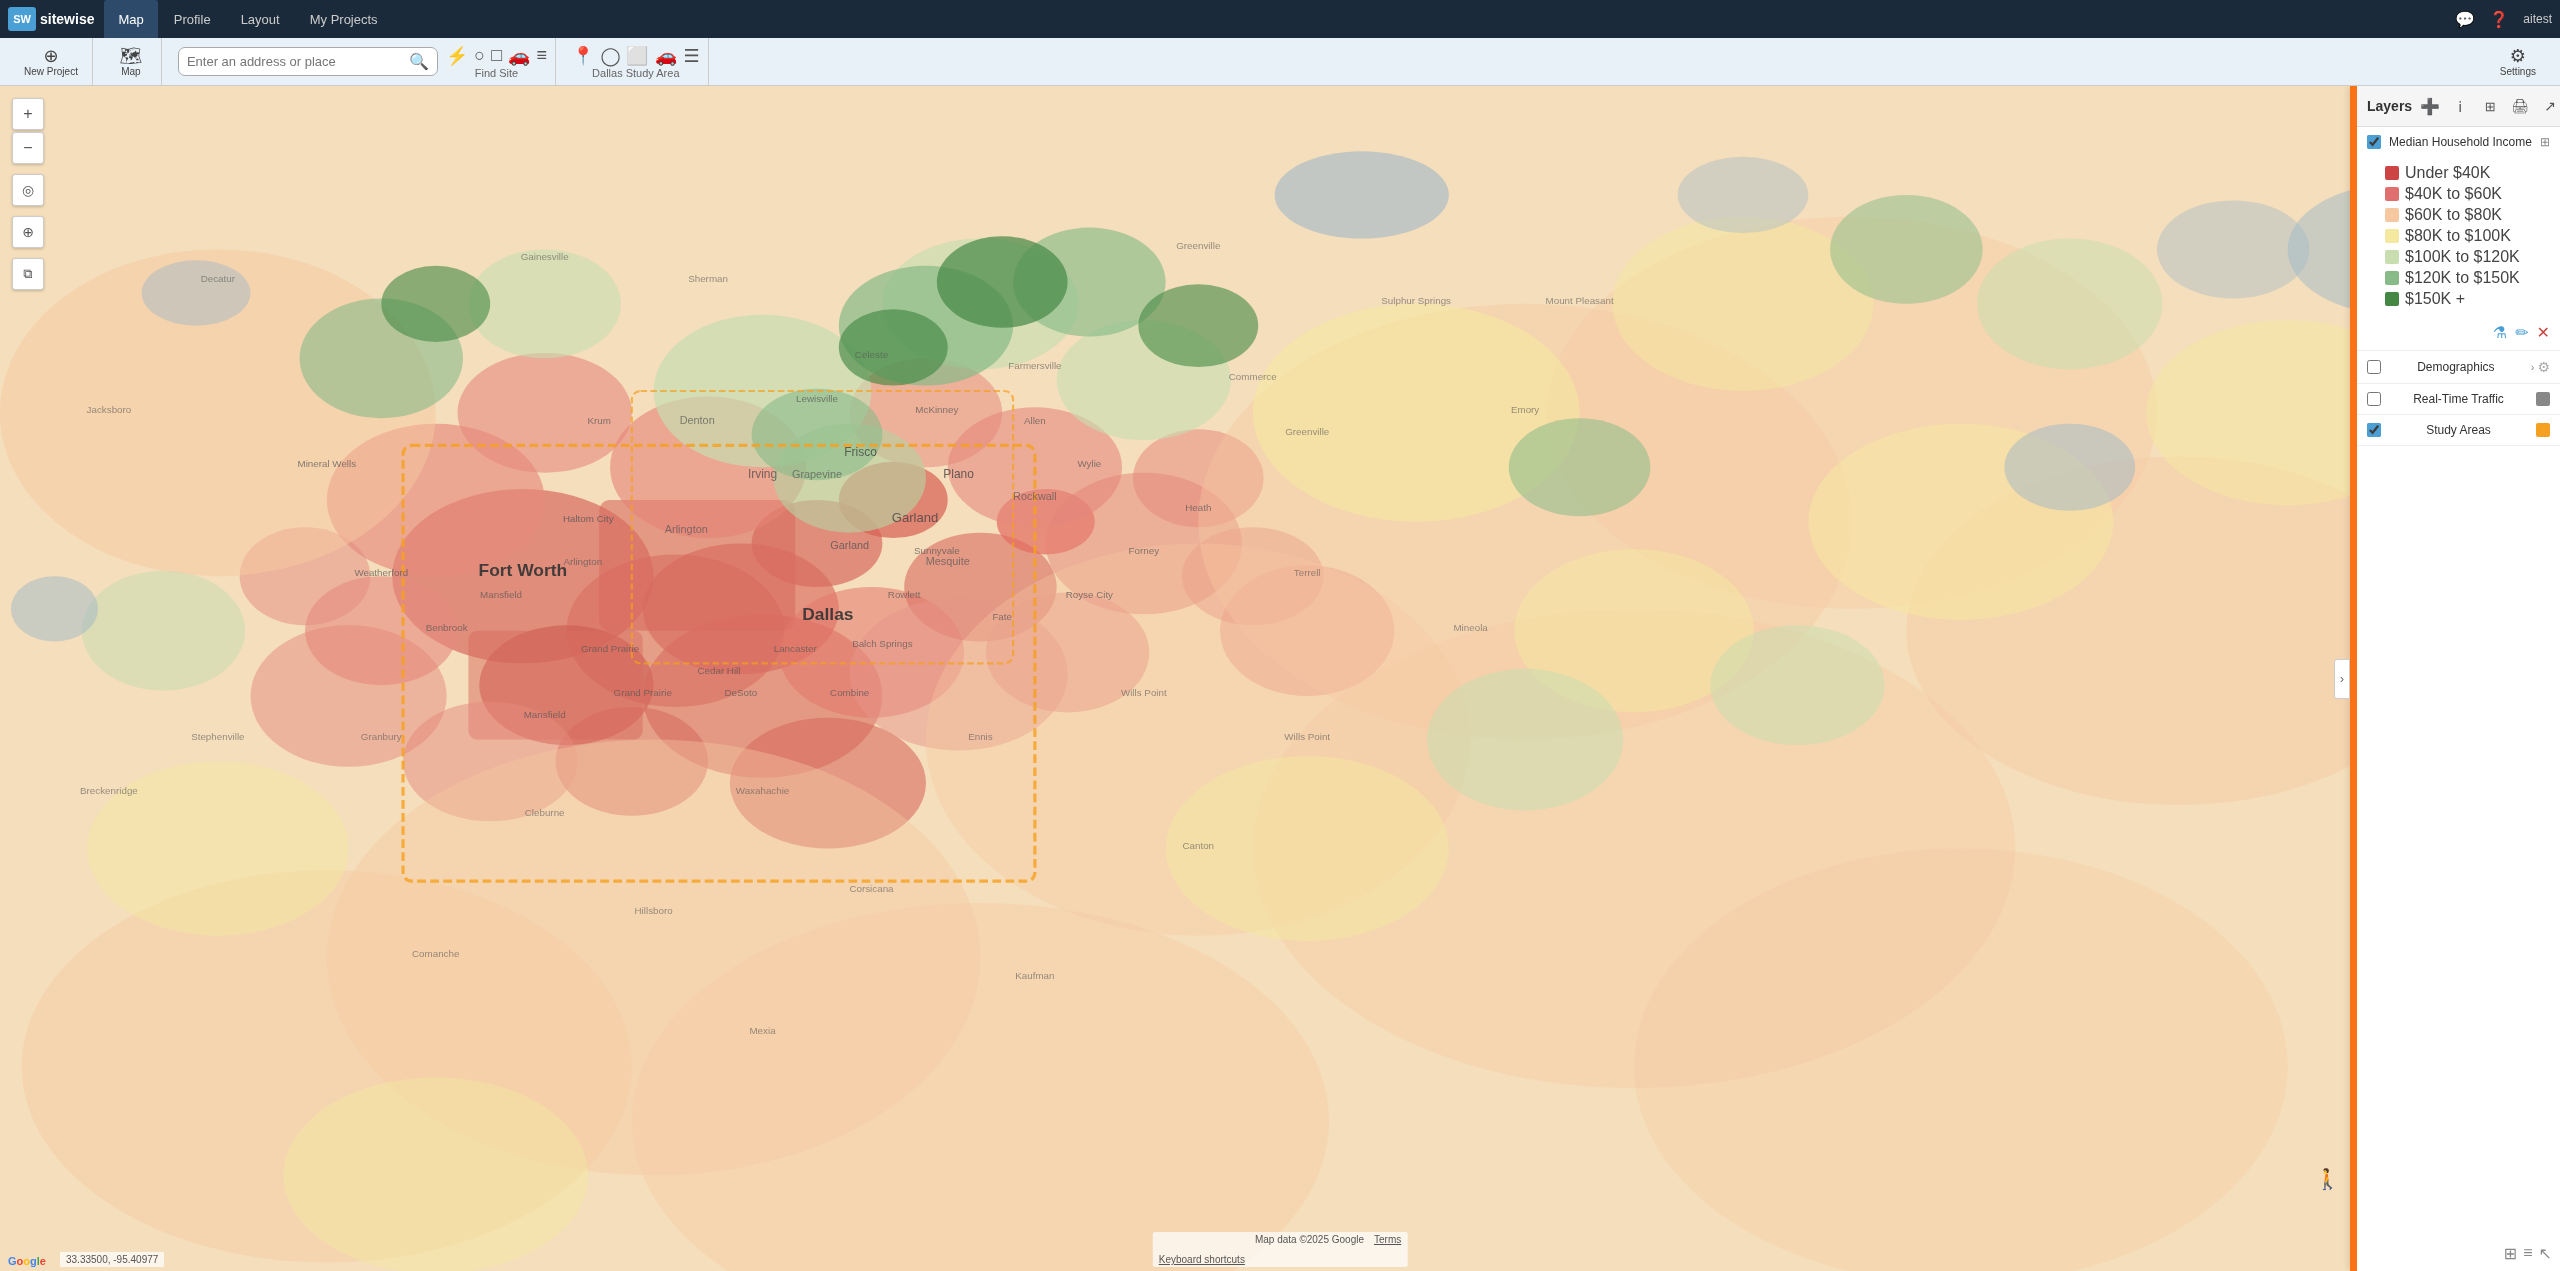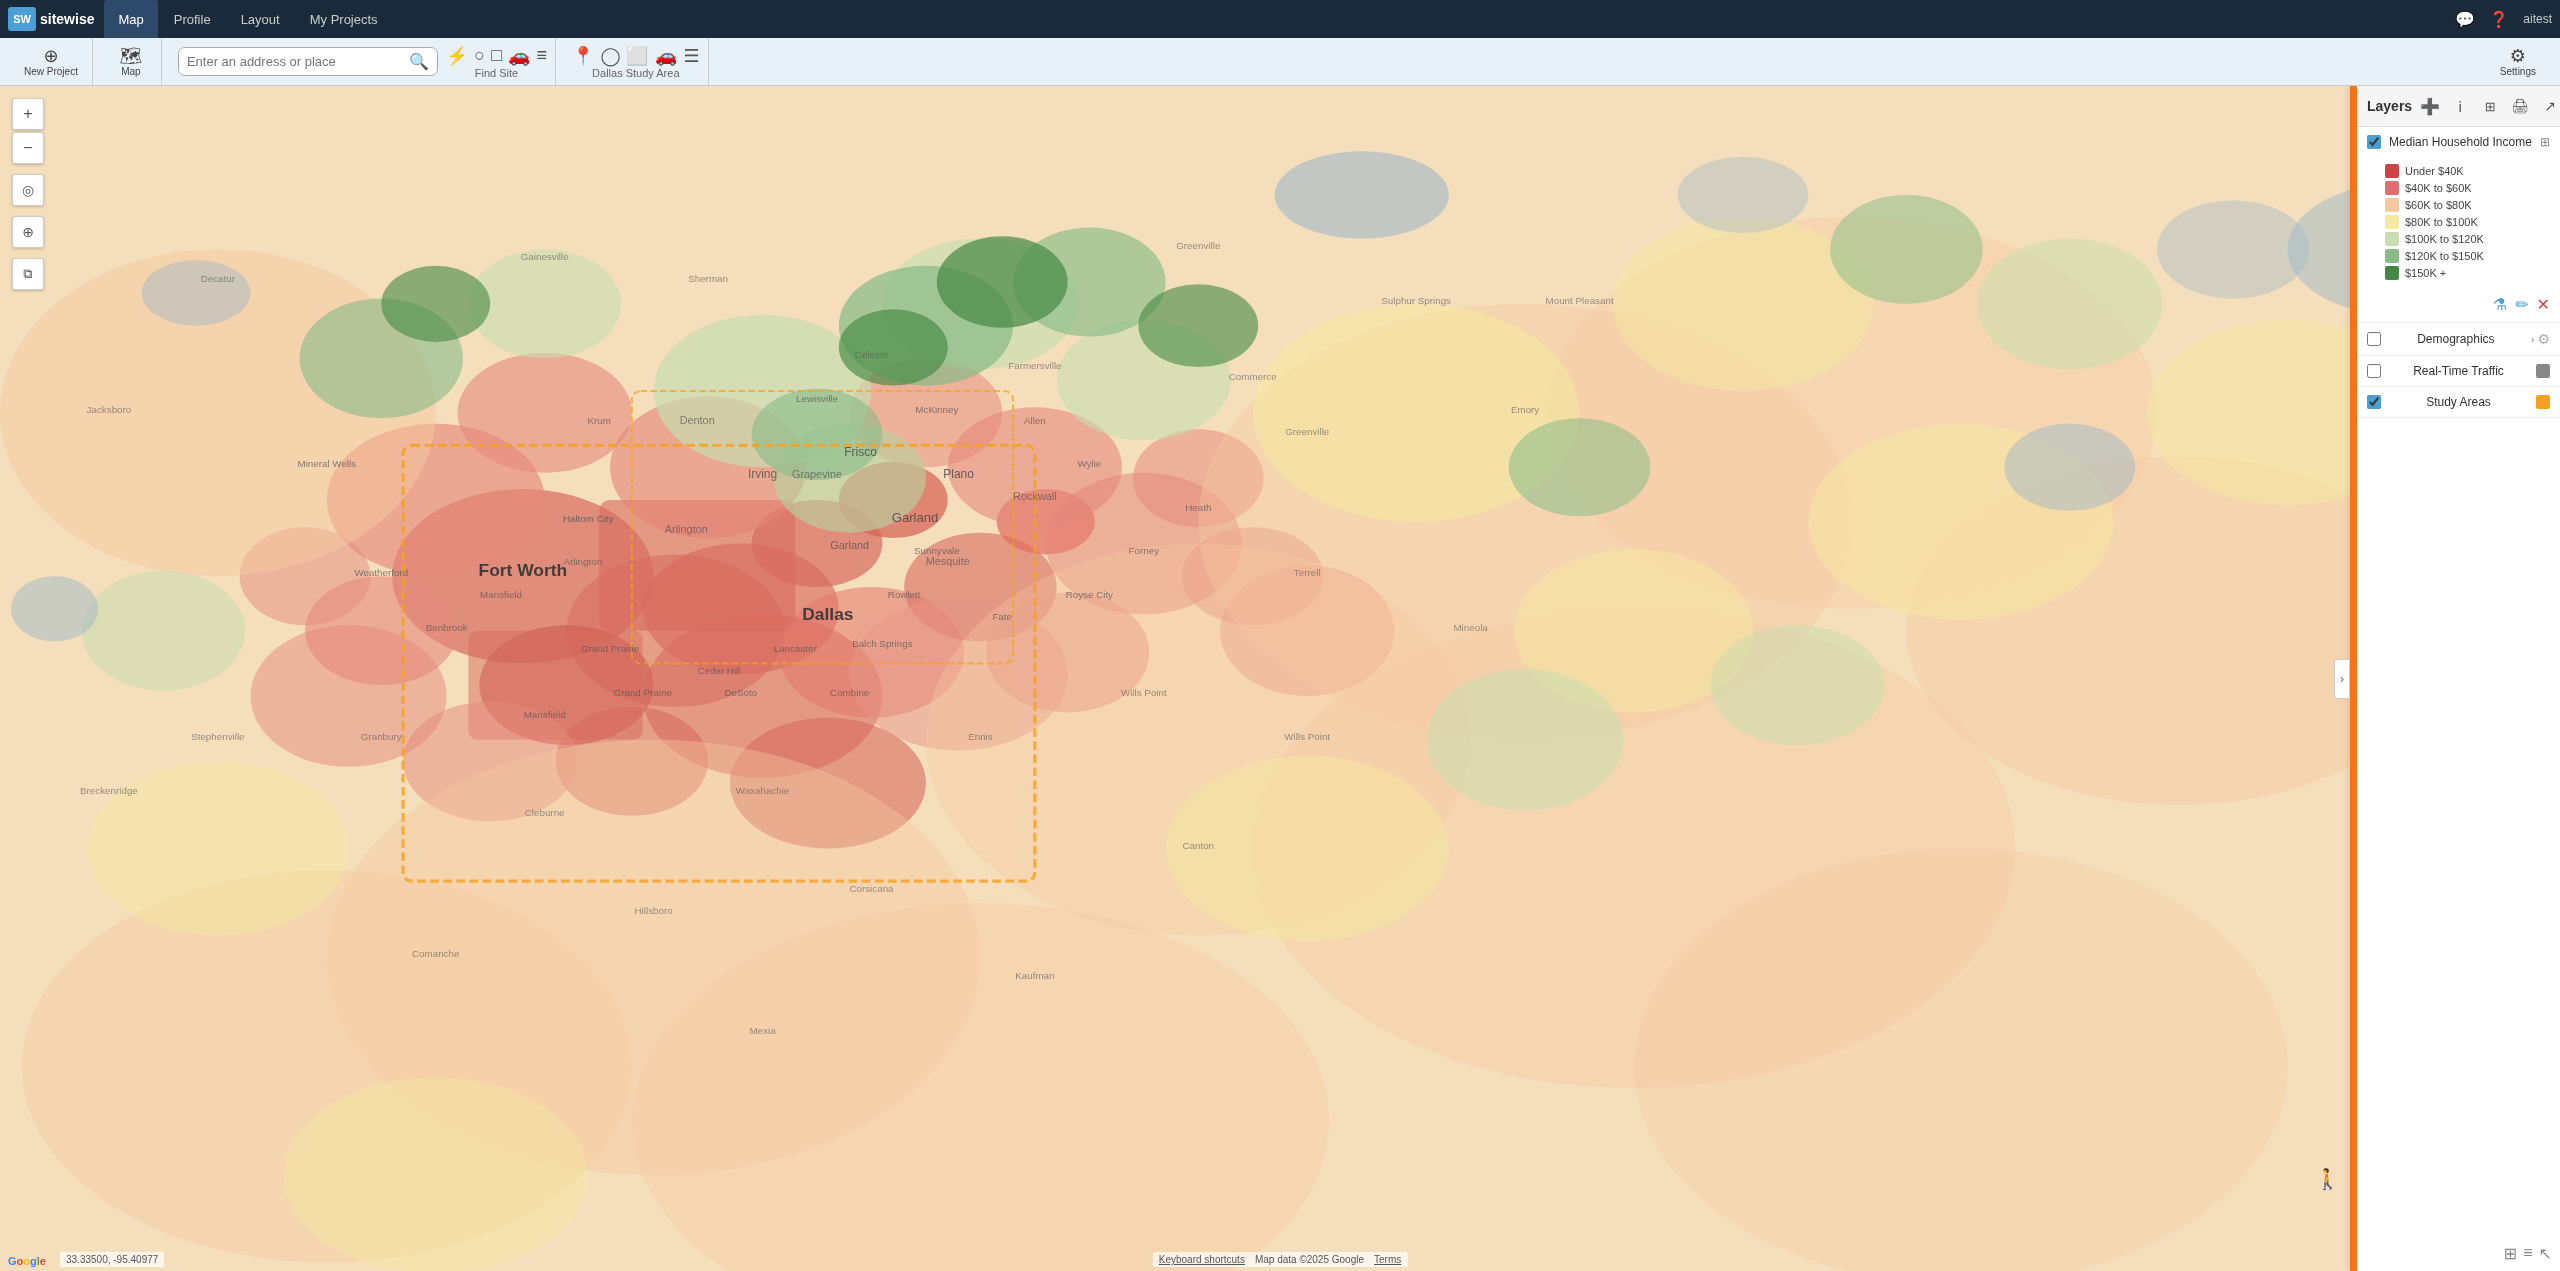--- a/index.html
+++ b/index.html
@@ -230,21 +230,21 @@
       gap: 6px;
       margin: 3px 0;
     }
     .legend-color {
       width: 14px;
       height: 14px;
       border-radius: 2px;
       flex-shrink: 0;
     }
     .legend-label {
-      font-size: 11px;
+      font-size: 16px;
       color: #444;
     }
     .layer-action-icons {
       display: flex;
       justify-content: flex-end;
       gap: 8px;
       padding: 4px 10px 8px;
     }
     .layer-action-icons span {
       font-size: 16px;
@@ -705,21 +705,21 @@
     <span style="color:#4285f4;">G</span><span style="color:#ea4335;">o</span><span style="color:#fbbc05;">o</span><span style="color:#4285f4;">g</span><span style="color:#34a853;">l</span><span style="color:#ea4335;">e</span>
   </div>
 
   <div id="map-coords">
     <span>
       <span>33.33500</span>, <span>-95.40977</span>
     </span>
   </div>
 
   <div id="map-attribution">
-    <span style="cursor:pointer; text-decoration:underline; color:#555;">Keyboard shortcuts</span>
+    <span style="cursor:pointer; text-decoration:underline; color:#555;margin-top:20px;">Keyboard shortcuts</span>
     <span>Map data ©2025 Google</span>
     <span style="cursor:pointer; text-decoration:underline; color:#555;">Terms</span>
   </div>
 
   <div id="pegman">🚶</div>
 
   <div class="showing-text">
     <span>Showing</span>
   </div>
 

